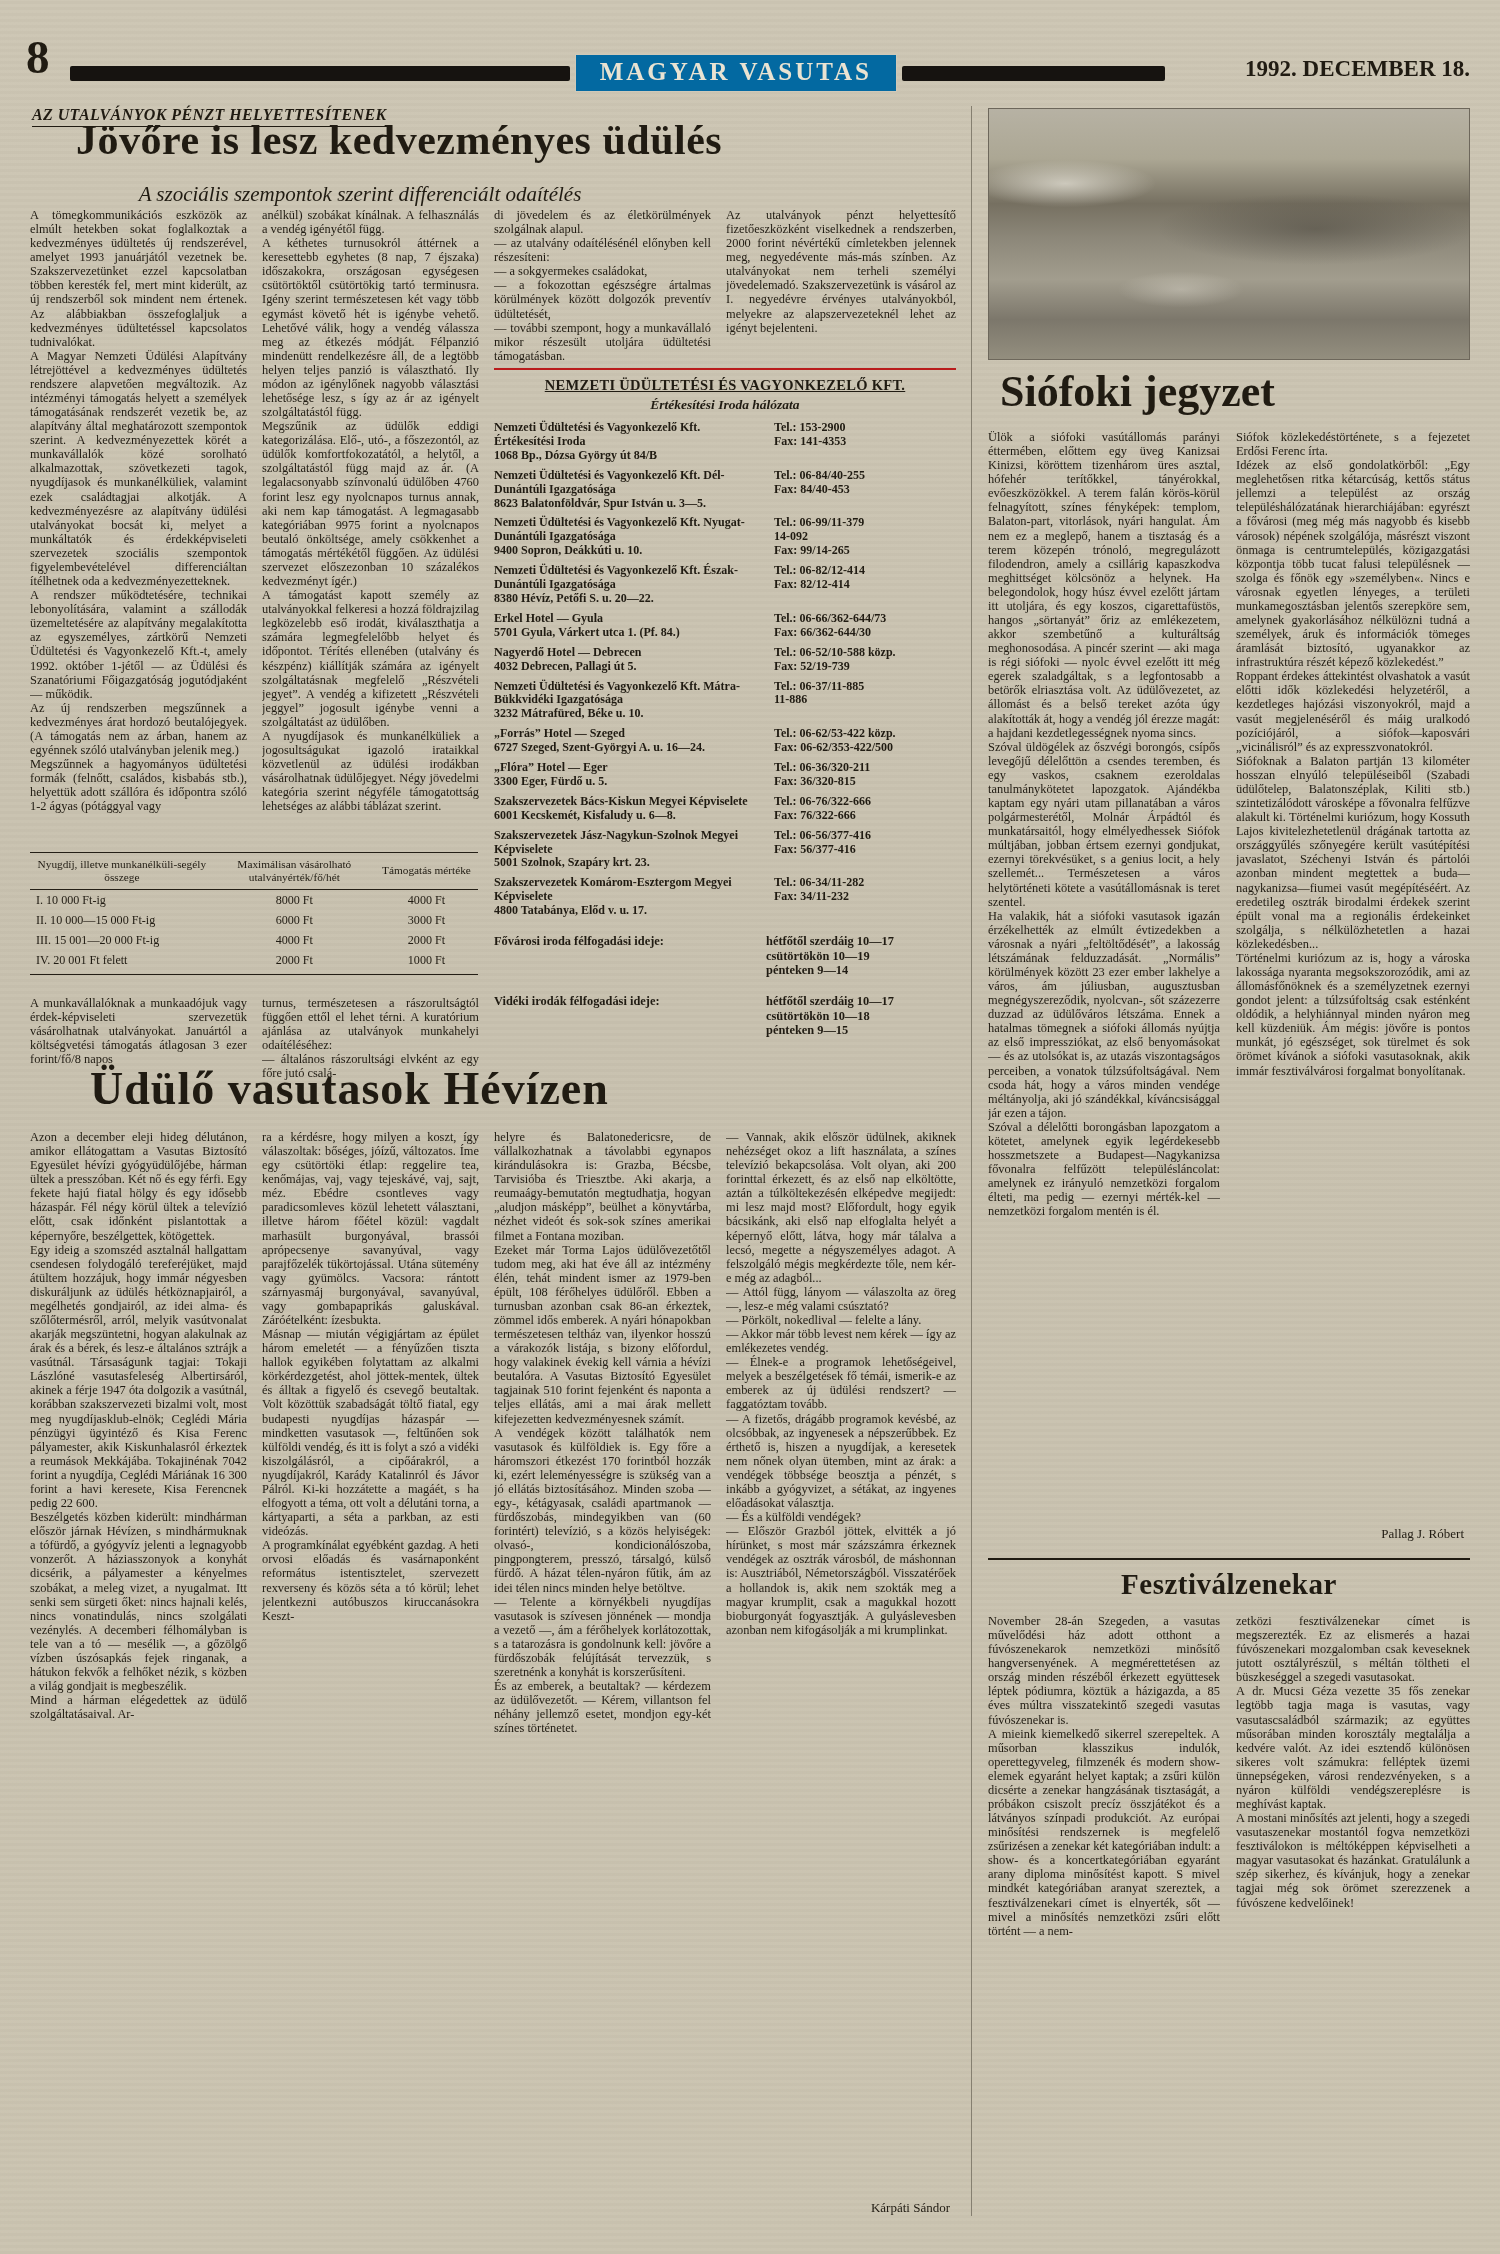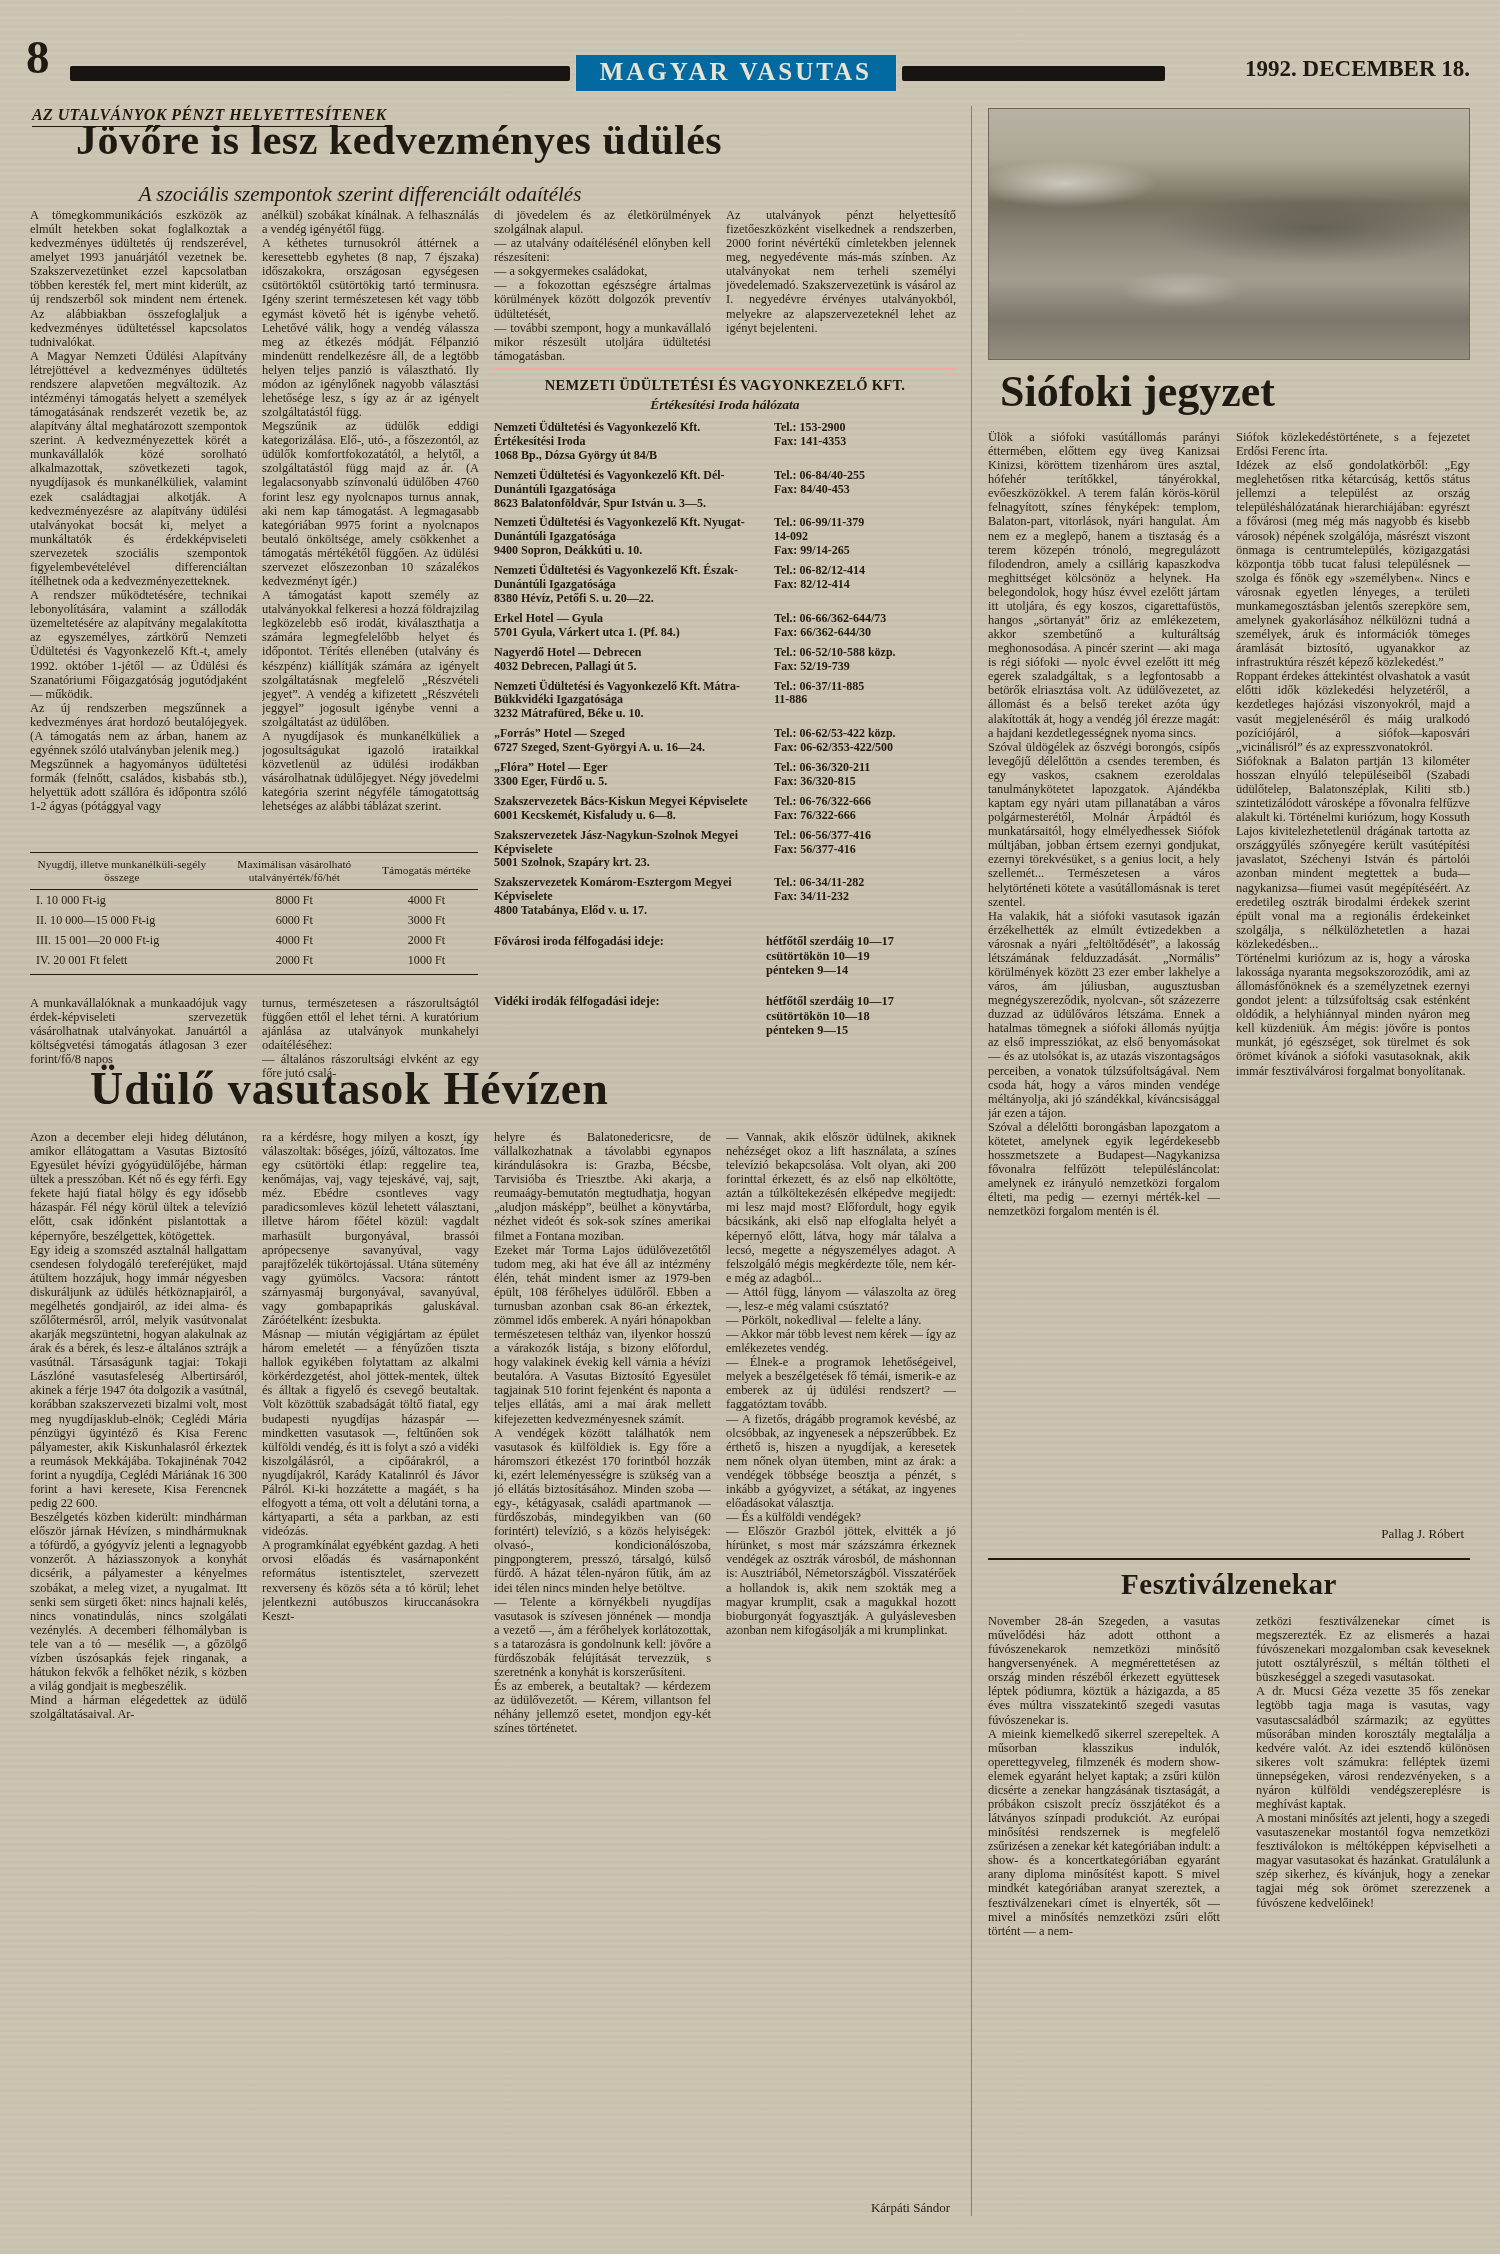--- a/index.html
+++ b/index.html
@@ -39,21 +39,21 @@
   #lead-c1 { left:30px;  top:208px; width:217px; height:640px; }
   #lead-c2 { left:262px; top:208px; width:217px; height:640px; }
   #lead-c3 { left:494px; top:208px; width:217px; height:156px; }
   #lead-c4 { left:726px; top:208px; width:230px; height:156px; }
   #lead-after-l { left:30px;  top:996px; width:217px; height:86px; }
   #lead-after-r { left:262px; top:996px; width:217px; height:86px; }
 
   
   #offices { left:494px; top:368px; width:462px; height:684px; overflow:hidden; }
   .off-title { text-align:center; font-weight:bold; font-size:14.5px;
-               border-top:2px solid #fca5a5; padding-top:7px; letter-spacing:.3px; }
+               border-top:2px solid #b91c1c; padding-top:7px; letter-spacing:.3px;text-decoration:underline; }
   .off-sub { text-align:center; font-weight:bold; font-style:italic; font-size:13.5px; padding:3px 0 8px; }
   .off-row { display:flex; justify-content:space-between; margin-bottom:6px; }
   .off-name { width:268px; font-weight:bold; font-size:12px; line-height:1.16; white-space:pre-line; }
   .off-tel  { width:182px; font-weight:bold; font-size:12px; line-height:1.16; white-space:pre-line; }
   .off-hours { display:flex; justify-content:space-between; margin-top:16px; }
   .oh-label { width:262px; font-weight:bold; font-size:12.4px; }
   .oh-val { width:190px; font-weight:bold; font-size:12.4px; line-height:1.18; white-space:pre-line; }
 
   
   #support { left:30px; top:852px; width:448px; }
@@ -89,21 +89,21 @@
   }
   #siofok-title { left:1000px; top:366px; font-size:44px; font-weight:bold; }
   #siofok-c1 { left:988px;  top:430px; width:232px; height:1112px; }
   #siofok-c2 { left:1236px; top:430px; width:234px; height:1112px; display:flex; flex-direction:column; }
   #siofok-c2 .bodycol { flex:1; width:100%; }
   .byline { font-size:13px; font-weight:normal; text-align:right; padding:4px 6px 0 0; }
 
   #fest-rule { left:988px; top:1558px; width:482px; border-top:2px solid #201b12; }
   #fest-title { left:988px; top:1568px; width:482px; text-align:center; font-size:29px; font-weight:bold; letter-spacing:.5px; }
   #fest-c1 { left:988px;  top:1614px; width:232px; height:602px; }
-  #fest-c2 { left:1236px; top:1614px; width:234px; height:602px;margin-left:20px; }
+  #fest-c2 { left:1236px; top:1614px; width:234px; height:602px; }
 </style>
 </head>
 <body>
 
 <div class="abs" id="pageno">8</div>
 <div class="abs" id="band">
   <div class="stripe l"></div>
   <div id="masthead">MAGYAR VASUTAS</div>
   <div class="stripe r"></div>
 </div>

